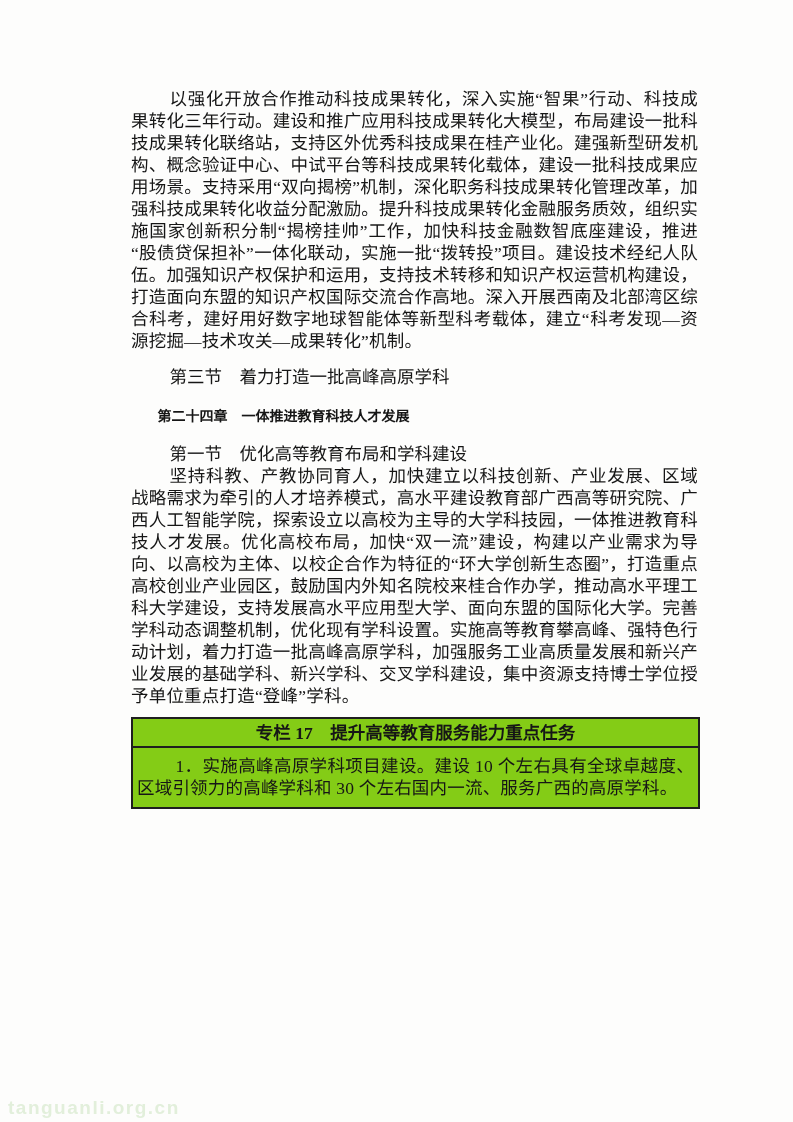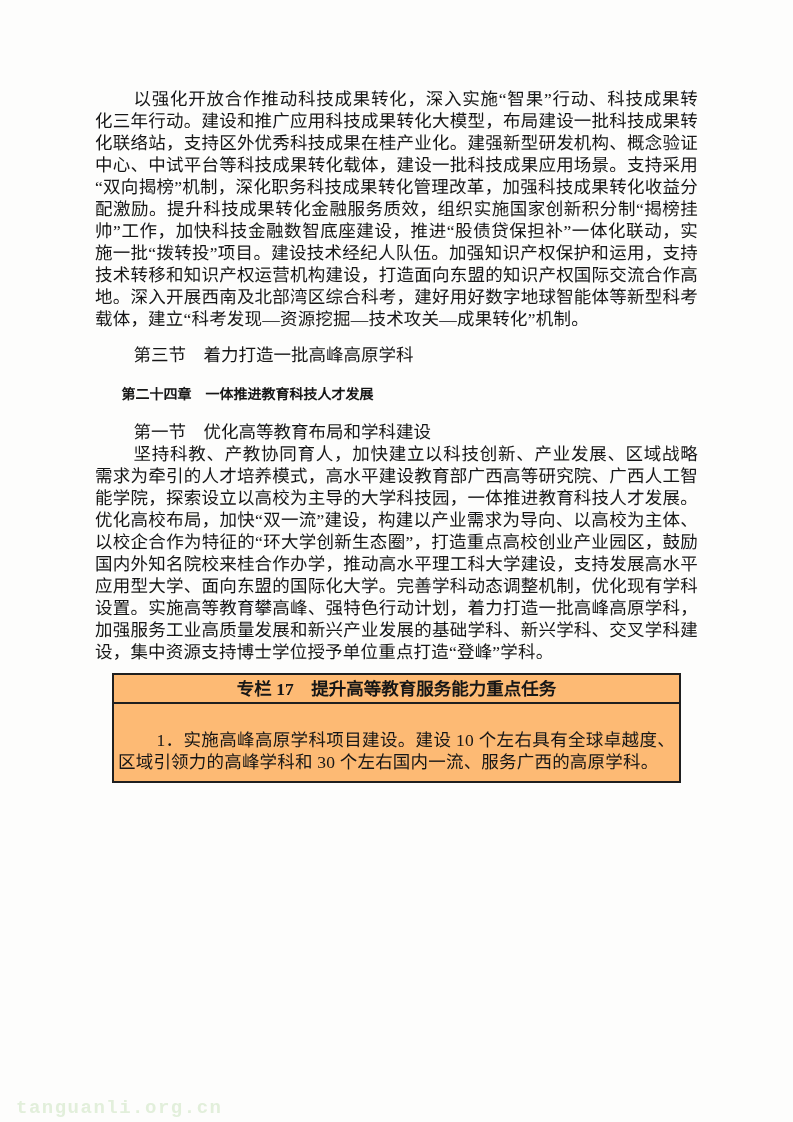--- a/index.html
+++ b/index.html
@@ -10,20 +10,21 @@
   .page {
     position: relative;
     width: 793px;
     height: 1122px;
     background: #fdfdfc;
     color: #161616;
     overflow: hidden;
   }
   .content {
     padding: 88px 95px 0 95px;
+    margin-left: 36px;
   }
   p.body {
     margin: 0;
     font-size: 17.5px;
     line-height: 22px;
     text-align: justify;
     text-indent: 2.2em;
     letter-spacing: 0.2px;
   }
   .section-heading {
@@ -38,47 +39,47 @@
     font-size: 14px;
     font-weight: bold;
     line-height: 24px;
     text-indent: 1.9em;
   }
   .after-heading { margin-top: 14px; }
   .column-box {
     width: 565px;
     margin: 10px auto 0 auto;
     border: 2px solid #1f1f1f;
-    background: #fdba74;
+    background: #84cc16;
   }
   .column-box-title {
     text-align: center;
     font-weight: bold;
     font-size: 17.5px;
     line-height: 22px;
     padding: 3px 2px 2px 2px;
     border-bottom: 2px solid #1f1f1f;
   }
   .column-box-body {
-    padding: 25px 4px 8px 4px;
+    padding: 7px 4px 8px 4px;
   }
   .box-item {
     margin: 0;
     font-size: 17.5px;
     line-height: 22px;
     text-align: justify;
     text-indent: 2.2em;
     letter-spacing: 0.2px;
   }
   .box-item + .box-item { margin-top: 22px; }
   .watermark {
     position: absolute;
-    left: 16px;
+    left: 8px;
     bottom: 3px;
-    font-family: Liberation Mono, monospace;
+    font-family: Liberation Sans, sans-serif;
     font-weight: bold;
     font-size: 19px;
     letter-spacing: 1.5px;
     color: #e2efdb;
     user-select: none;
   }
 </style>
 </head>
 <body>
 

